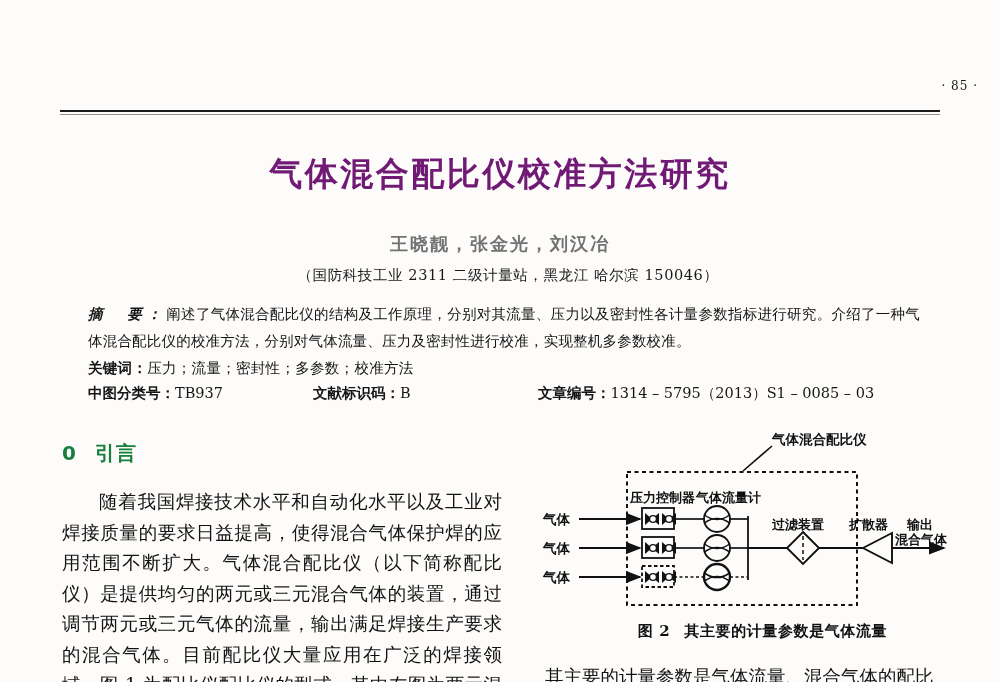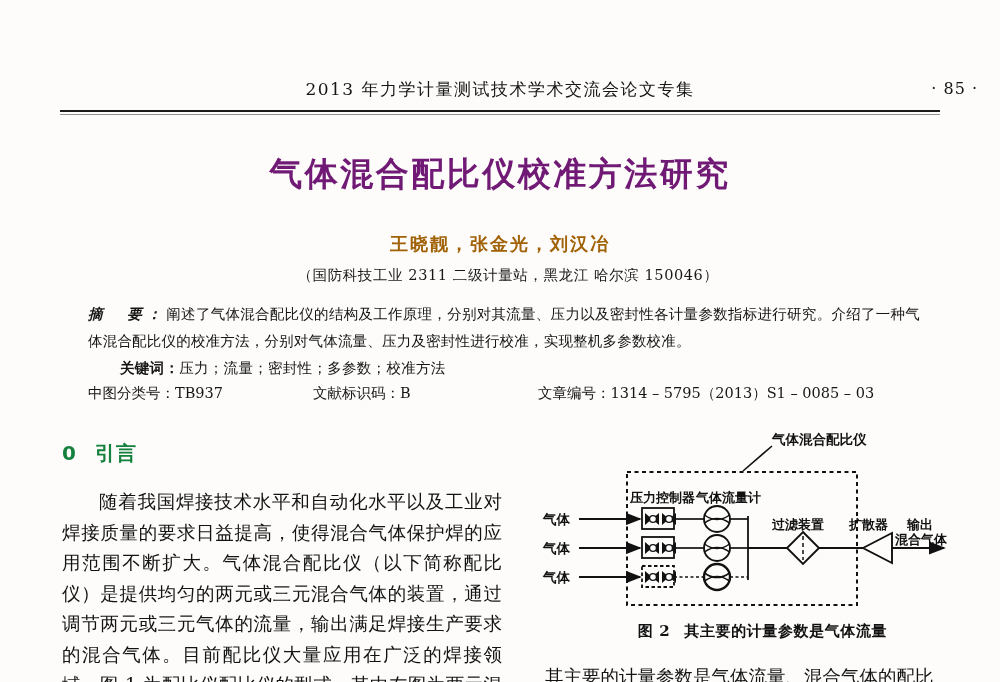--- a/index.html
+++ b/index.html
@@ -40,21 +40,21 @@
     font-size: 17px;
     letter-spacing: 1.5px;
     font-family: "DejaVu Serif", "Liberation Serif", serif;
     color: #161616;
     white-space: nowrap;
   }
   .runhead-page {
     position: absolute;
     right: 22px;
     top: 1px;
-    font-size: 16px;
+    font-size: 12px;
     letter-spacing: 1px;
     color: #161616;
   }
   .rule {
     position: absolute;
     left: 60px;
     top: 110px;
     width: 880px;
     height: 2px;
     background: #1b1b1b;
@@ -82,21 +82,21 @@
   }
   .authors {
     position: absolute;
     left: 0;
     top: 232px;
     width: 1000px;
     text-align: center;
     font-size: 18px;
     font-weight: 700;
     letter-spacing: 2px;
-    color: #a16207;
+    color: #737373;
     white-space: nowrap;
   }
   .affil {
     position: absolute;
     left: 8px;
     top: 266px;
     width: 1000px;
     text-align: center;
     font-size: 14.5px;
     letter-spacing: .6px;
@@ -123,34 +123,33 @@
   }
   .kw {
     position: absolute;
     left: 88px;
     top: 356px;
     width: 832px;
     font-size: 14.5px;
     line-height: 24px;
     letter-spacing: .3px;
     color: #151515;
-    margin-left: 32px;
   }
   .kw .lbl { font-weight: 700; }
 
   .clsline {
     position: absolute;
     left: 88px;
     top: 381px;
     width: 860px;
     font-size: 14.5px;
     line-height: 24px;
     color: #151515;
   }
-  .clsline .lbl { font-weight: 400; }
+  .clsline .lbl { font-weight: 700; }
   .cls-a { position: absolute; left: 0; top: 0; white-space: nowrap; }
   .cls-b { position: absolute; left: 225px; top: 0; white-space: nowrap; }
   .cls-c { position: absolute; left: 450px; top: 0; white-space: nowrap; }
 
   
   .sec-head {
     position: absolute;
     left: 62px;
     top: 440px;
     font-size: 20px;
@@ -210,21 +209,20 @@
   }
   .fig-caption .cap-num { margin-right: 14px; }
   .fig-svg { position: absolute; left: 0; top: 0; }
 </style>
 </head>
 <body>
 
 <div class="page">
 
   <div class="runhead">
-    <div class="runhead-title">2013 年力学计量测试技术学术交流会论文专集</div>
     <div class="runhead-page">· 85 ·</div>
   </div>
   <div class="rule"></div>
   <div class="rule thin"></div>
 
   <div class="doc-title">气体混合配比仪校准方法研究</div>
   <div class="authors">王晓靓，张金光，刘汉冶</div>
   <div class="affil">（国防科技工业 2311 二级计量站，黑龙江 哈尔滨 150046）</div>
 
   <div class="abstract">

